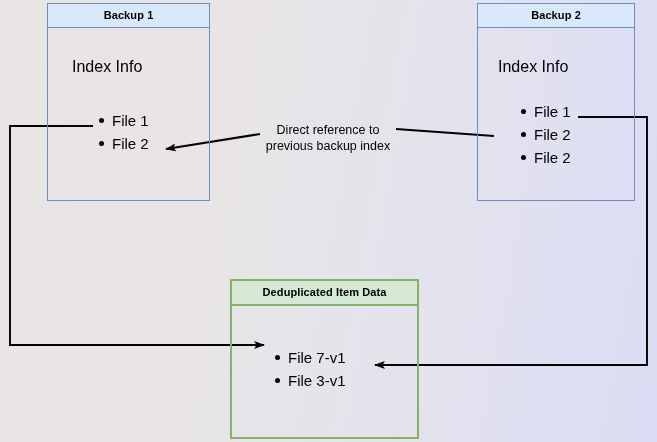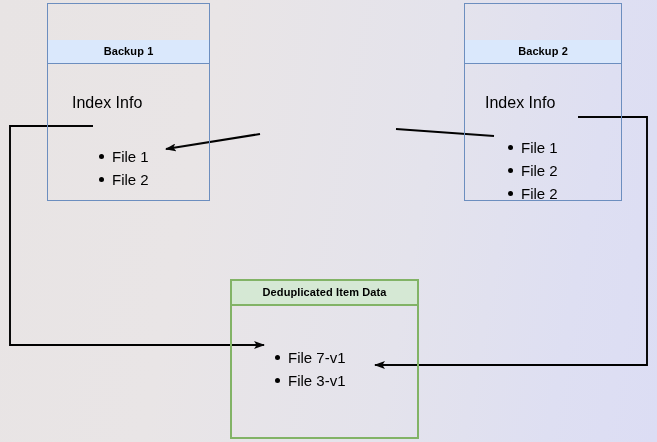--- a/index.html
+++ b/index.html
@@ -32,21 +32,20 @@
     display: flex;
     flex-direction: column;
   }
   .node-blue {
     border: 1px solid #6c8ebf;
     background: rgba(255,255,255,0.02);
   }
   .node-blue .node-title {
     background: #dae8fc;
     border-bottom: 1px solid #6c8ebf;
-    margin-top: 36px;
   }
   .node-green {
     border: 2px solid #82b366;
     background: rgba(255,255,255,0.02);
   }
   .node-green .node-title {
     background: #d5e8d4;
     border-bottom: 2px solid #82b366;
   }
   .node-title {
@@ -125,21 +124,21 @@
     <div class="node-title">Backup 1</div>
     <div class="node-body">
       <div class="index-label" style="left:24px; top:30px;">Index Info</div>
       <ul class="file-list" style="left:50px; top:81px;">
         <li>File 1</li>
         <li>File 2</li>
       </ul>
     </div>
   </div>
 
-  <div class="node node-blue" style="left:464px; top:3px; width:158px; height:198px;">
+  <div class="node node-blue" style="left:477px; top:3px; width:158px; height:198px;">
     <div class="node-title">Backup 2</div>
     <div class="node-body">
       <div class="index-label" style="left:20px; top:30px;">Index Info</div>
       <ul class="file-list" style="left:42px; top:72px;">
         <li>File 1</li>
         <li>File 2</li>
         <li>File 2</li>
       </ul>
     </div>
   </div>
@@ -147,14 +146,18 @@
   <div class="node node-green" style="left:230px; top:279px; width:189px; height:160px;gap:11px;">
     <div class="node-title">Deduplicated Item Data</div>
     <div class="node-body">
       <ul class="file-list" style="left:42px; top:29px;">
         <li>File 7-v1</li>
         <li>File 3-v1</li>
       </ul>
     </div>
   </div>
 
+  <div class="edge-label" style="left:248px; top:122px; width:160px;">
+    <div>Direct reference to</div>
+    <div>previous backup index</div>
+  </div>
 
 </div>
 
 </body></html>

